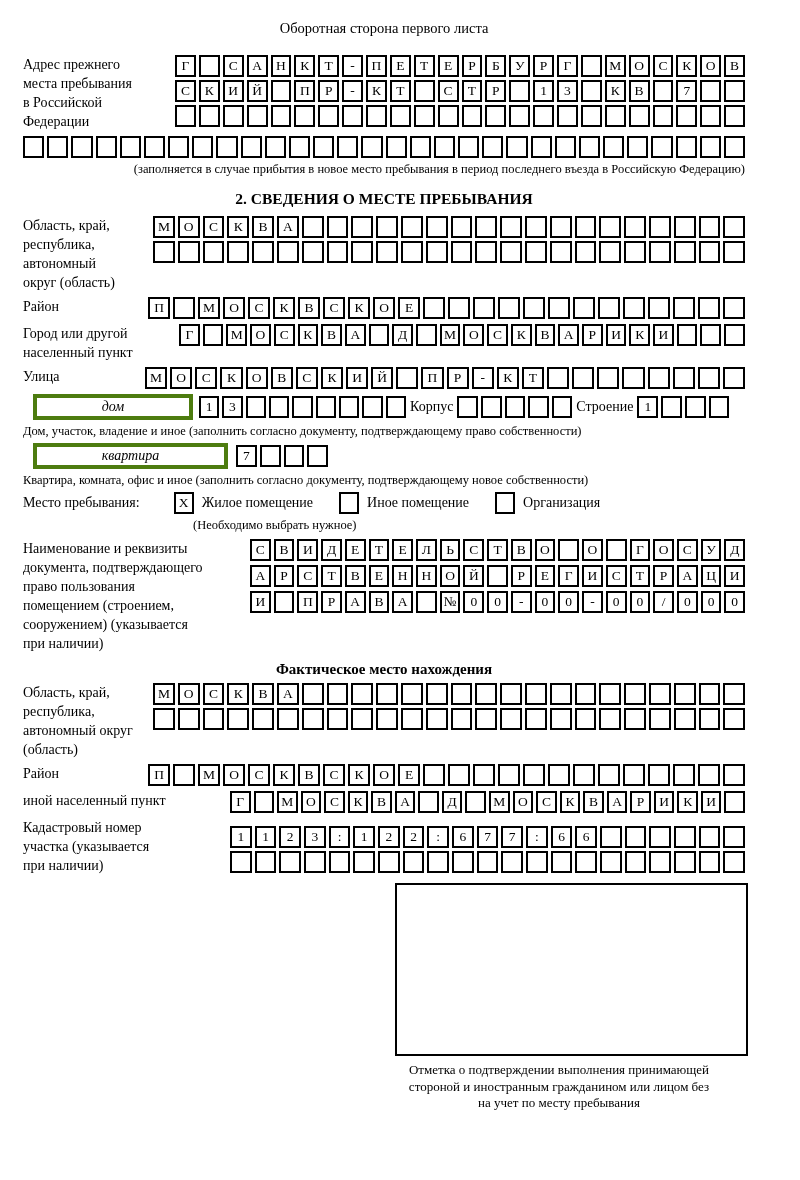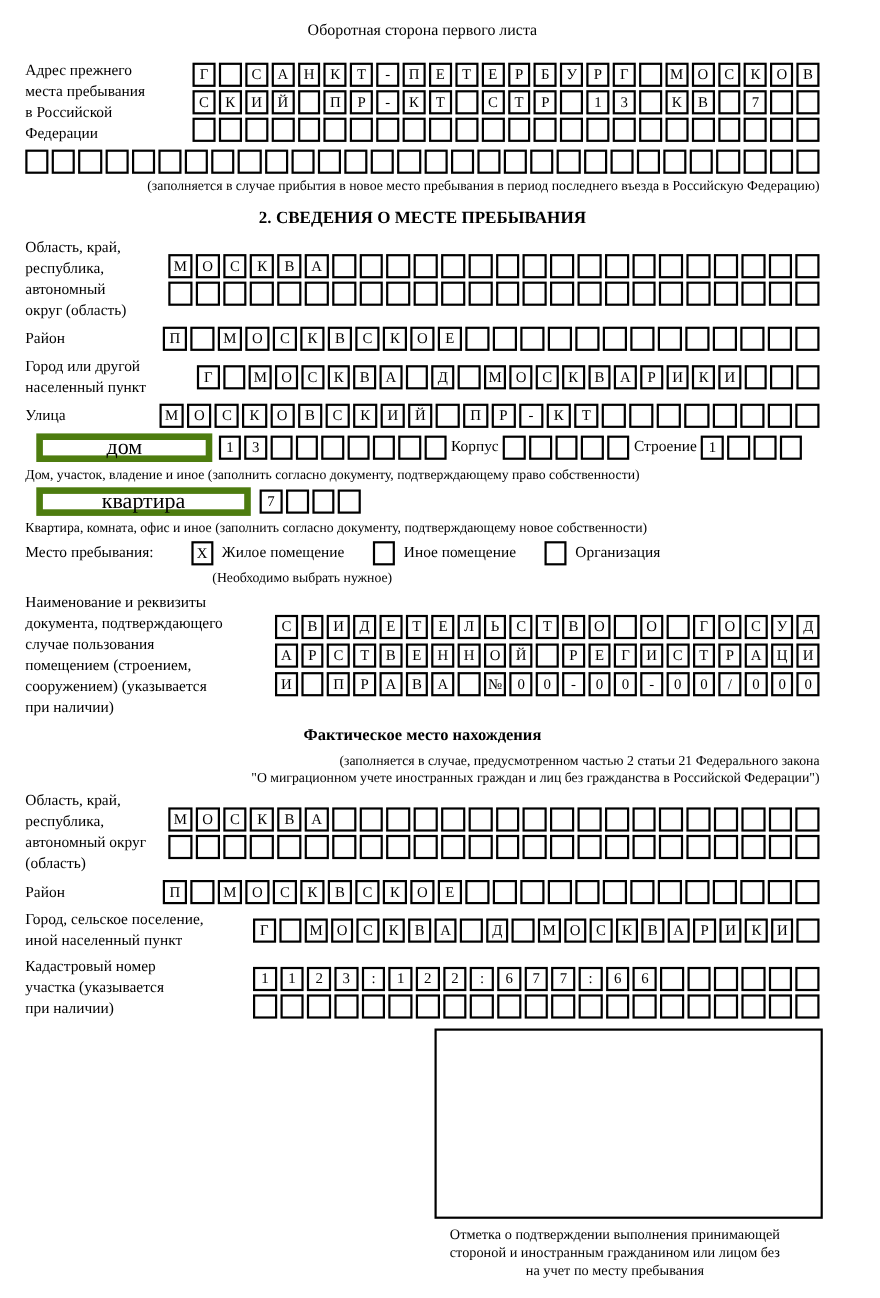--- a/index.html
+++ b/index.html
@@ -5,21 +5,21 @@
   * { margin:0; padding:0; box-sizing:border-box; }
   html,body { background:#fff; }
   body {
     width:800px; height:1180px; overflow:hidden;
     font-family:"Liberation Serif", serif; color:#000;
   }
   .content { width:722px; margin-left:23px; padding-top:20px; }
 
   .corner-title { text-align:center; font-size:14.5px; margin-bottom:18px; }
 
-  .group { display:flex; align-items:center; margin-bottom:5px; }
+  .group { display:flex; align-items:flex-start; margin-bottom:5px; }
   .glabel { flex:none; font-size:14px; line-height:19px; }
   .w152{width:152px;} .w130{width:130px;} .w125{width:125px;}
   .w156{width:156px;} .w122{width:122px;} .w227{width:227px;} .w207{width:207px;}
   .gboxes { flex:1; display:flex; flex-direction:column; gap:3px; }
 
   .brow { display:flex; gap:3px; height:22px; }
   .cbox {
     flex:1; border:2px solid #000; background:#fff;
     display:flex; align-items:center; justify-content:center;
     font-size:13.5px; line-height:1;
@@ -27,22 +27,22 @@
   .fullrow { margin-top:4px; }
 
   .caption { font-size:12.5px; line-height:16px; margin:3px 0 4px 0; }
   .center { text-align:right; }
 
   .sec-title { text-align:center; font-weight:bold; font-size:15.5px; margin:13px 0 8px 0; }
   .sec-title2 { text-align:center; font-weight:bold; font-size:15px; margin:8px 0 5px 0; }
 
   .inline-row { display:flex; align-items:center; margin:2px 0 2px 10px; }
   .named-box {
-    border:6px solid #4d7c0f; height:26px; display:flex;
-    align-items:center; justify-content:center; font-size:20px;
+    border:4px solid #4d7c0f; height:26px; display:flex;
+    align-items:center; justify-content:center; font-size:14px;font-style:italic;
   }
   .nb-dom { width:160px; margin-right:6px; }
   .nb-kv { width:195px; margin-right:8px; }
   .n9{width:207px; flex:none;} .n5{width:115px; flex:none;}
   .n4{width:92px; flex:none;}
   .mini-label { font-size:14px; margin:0 4px; white-space:nowrap; }
 
   .stay-row { display:flex; align-items:center; font-size:14px; margin-top:4px; }
   .checkbox {
     width:20px; height:22px; border:2px solid #000; flex:none;
@@ -409,21 +409,21 @@
     <span>Иное помещение</span>
     <span class="checkbox cb3"></span>
     <span>Организация</span>
   </div>
   <div class="caption stay-note">(Необходимо выбрать нужное)</div>
 
   <div class="group">
     <div class="glabel w227">
         <span class="label-line">Наименование и реквизиты</span>
         <span class="label-line">документа, подтверждающего</span>
-        <span class="label-line">случае пользования</span>
+        <span class="label-line">право пользования</span>
         <span class="label-line">помещением (строением,</span>
         <span class="label-line">сооружением) (указывается</span>
         <span class="label-line">при наличии)</span>
       </div>
     <div class="gboxes doc-rows">
       <div class="brow">
           <div class="cbox">С</div>
           <div class="cbox">В</div>
           <div class="cbox">И</div>
           <div class="cbox">Д</div>
@@ -488,24 +488,20 @@
           <div class="cbox">0</div>
           <div class="cbox">/</div>
           <div class="cbox">0</div>
           <div class="cbox">0</div>
           <div class="cbox">0</div>
         </div>
     </div>
   </div>
 
   <div class="sec-title2">Фактическое место нахождения</div>
-  <div class="caption center">
-      <span class="label-line">(заполняется в случае, предусмотренном частью 2 статьи 21 Федерального закона</span>
-      <span class="label-line">"О миграционном учете иностранных граждан и лиц без гражданства в Российской Федерации")</span>
-    </div>
 
   <div class="group">
     <div class="glabel w130">
         <span class="label-line">Область, край,</span>
         <span class="label-line">республика,</span>
         <span class="label-line">автономный округ</span>
         <span class="label-line">(область)</span>
       </div>
     <div class="gboxes">
       <div class="brow">
@@ -590,21 +586,20 @@
           <div class="cbox"></div>
           <div class="cbox"></div>
           <div class="cbox"></div>
           <div class="cbox"></div>
         </div>
       </div>
   </div>
 
   <div class="group">
     <div class="glabel w207">
-        <span class="label-line">Город, сельское поселение,</span>
         <span class="label-line">иной населенный пункт</span>
       </div>
     <div class="gboxes">
         <div class="brow">
           <div class="cbox">Г</div>
           <div class="cbox"></div>
           <div class="cbox">М</div>
           <div class="cbox">О</div>
           <div class="cbox">С</div>
           <div class="cbox">К</div>

